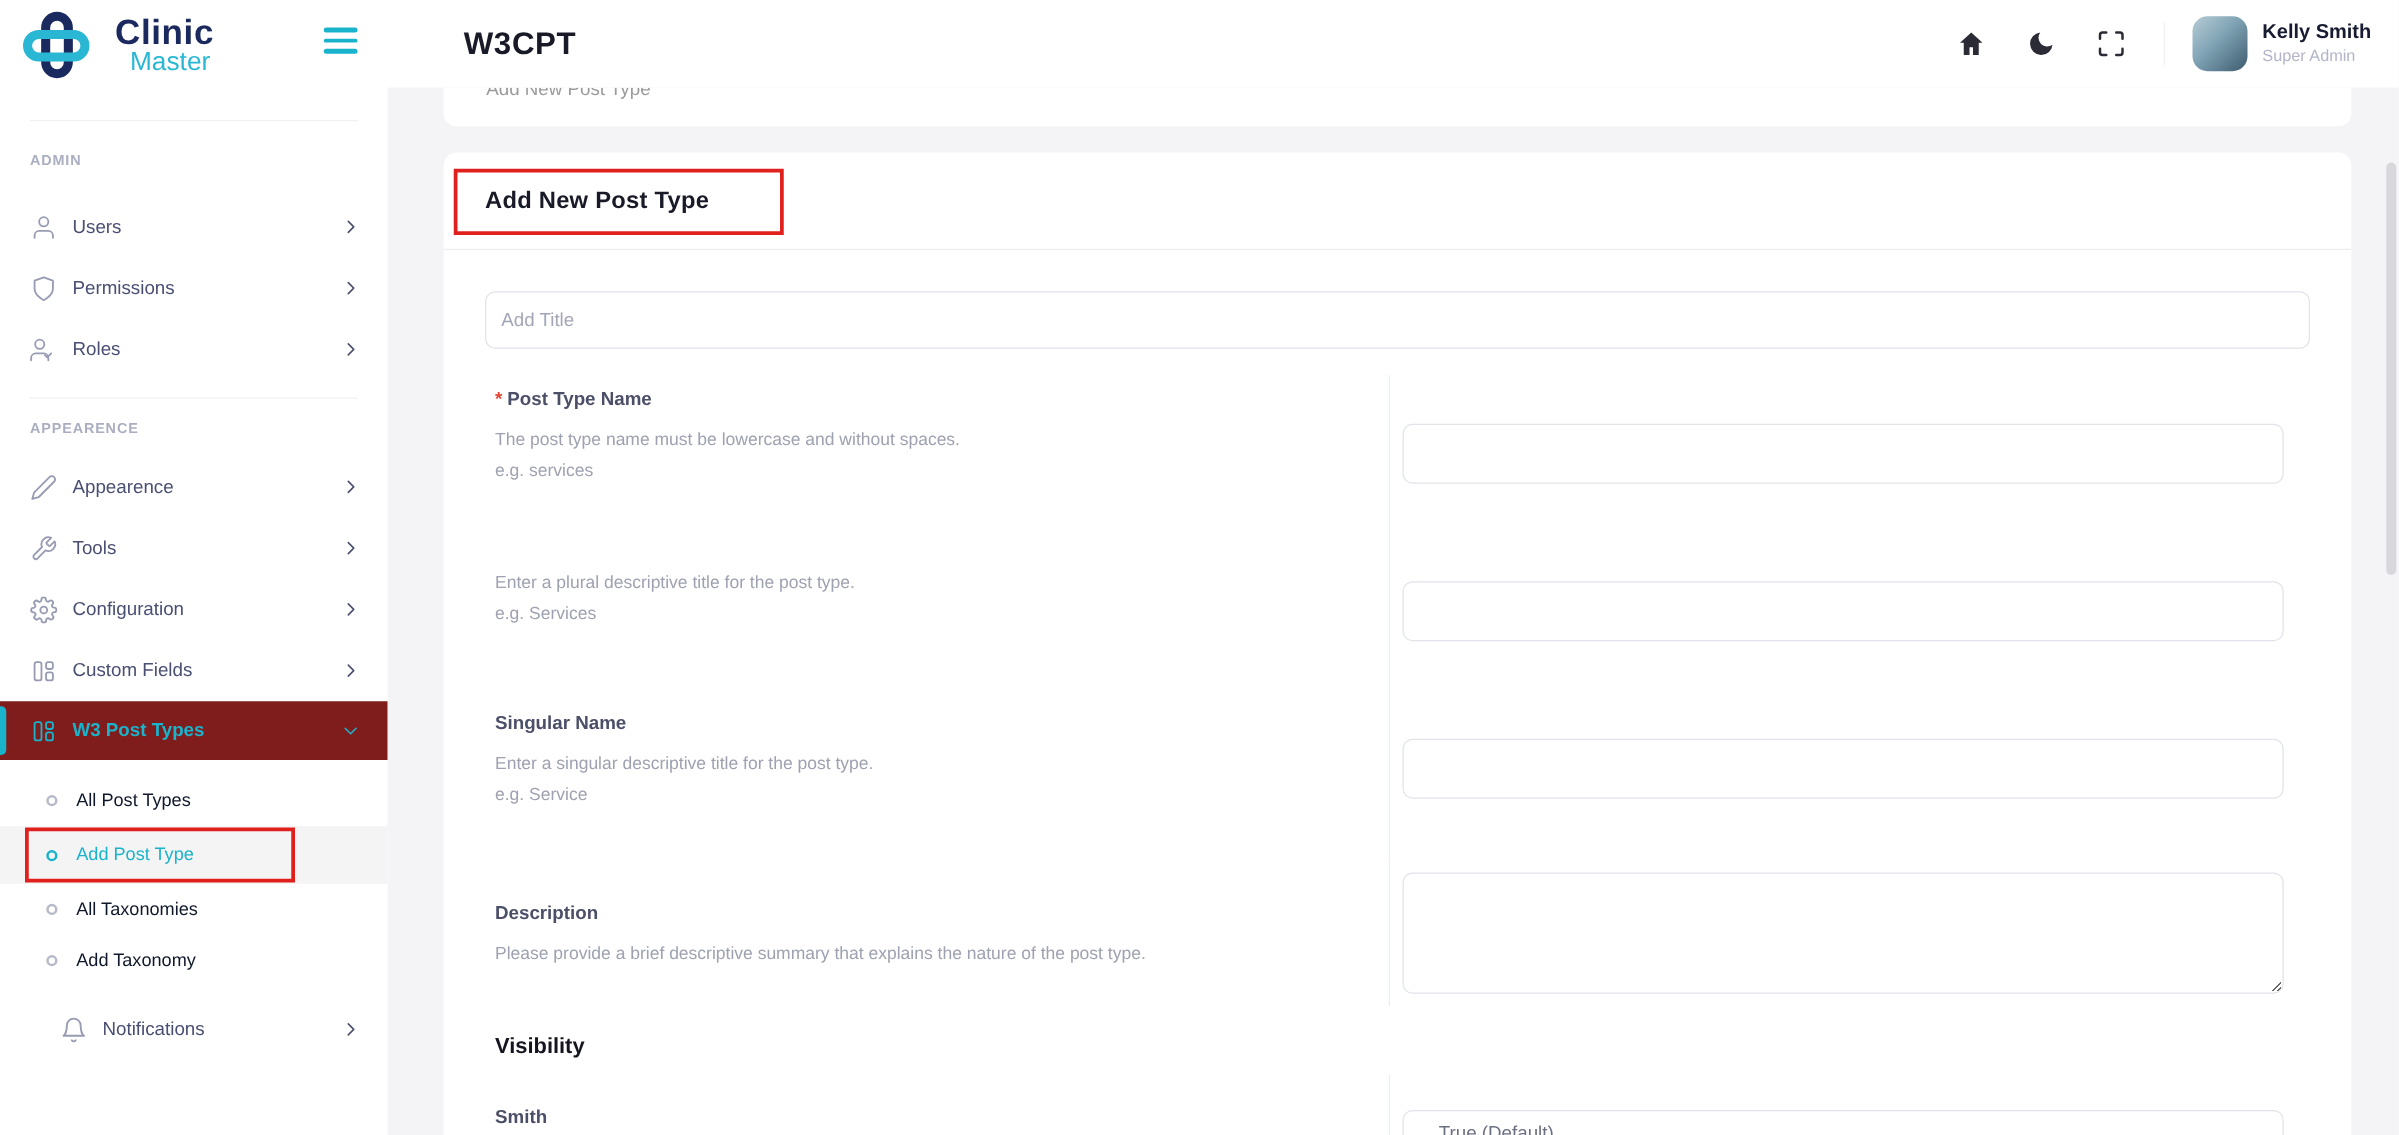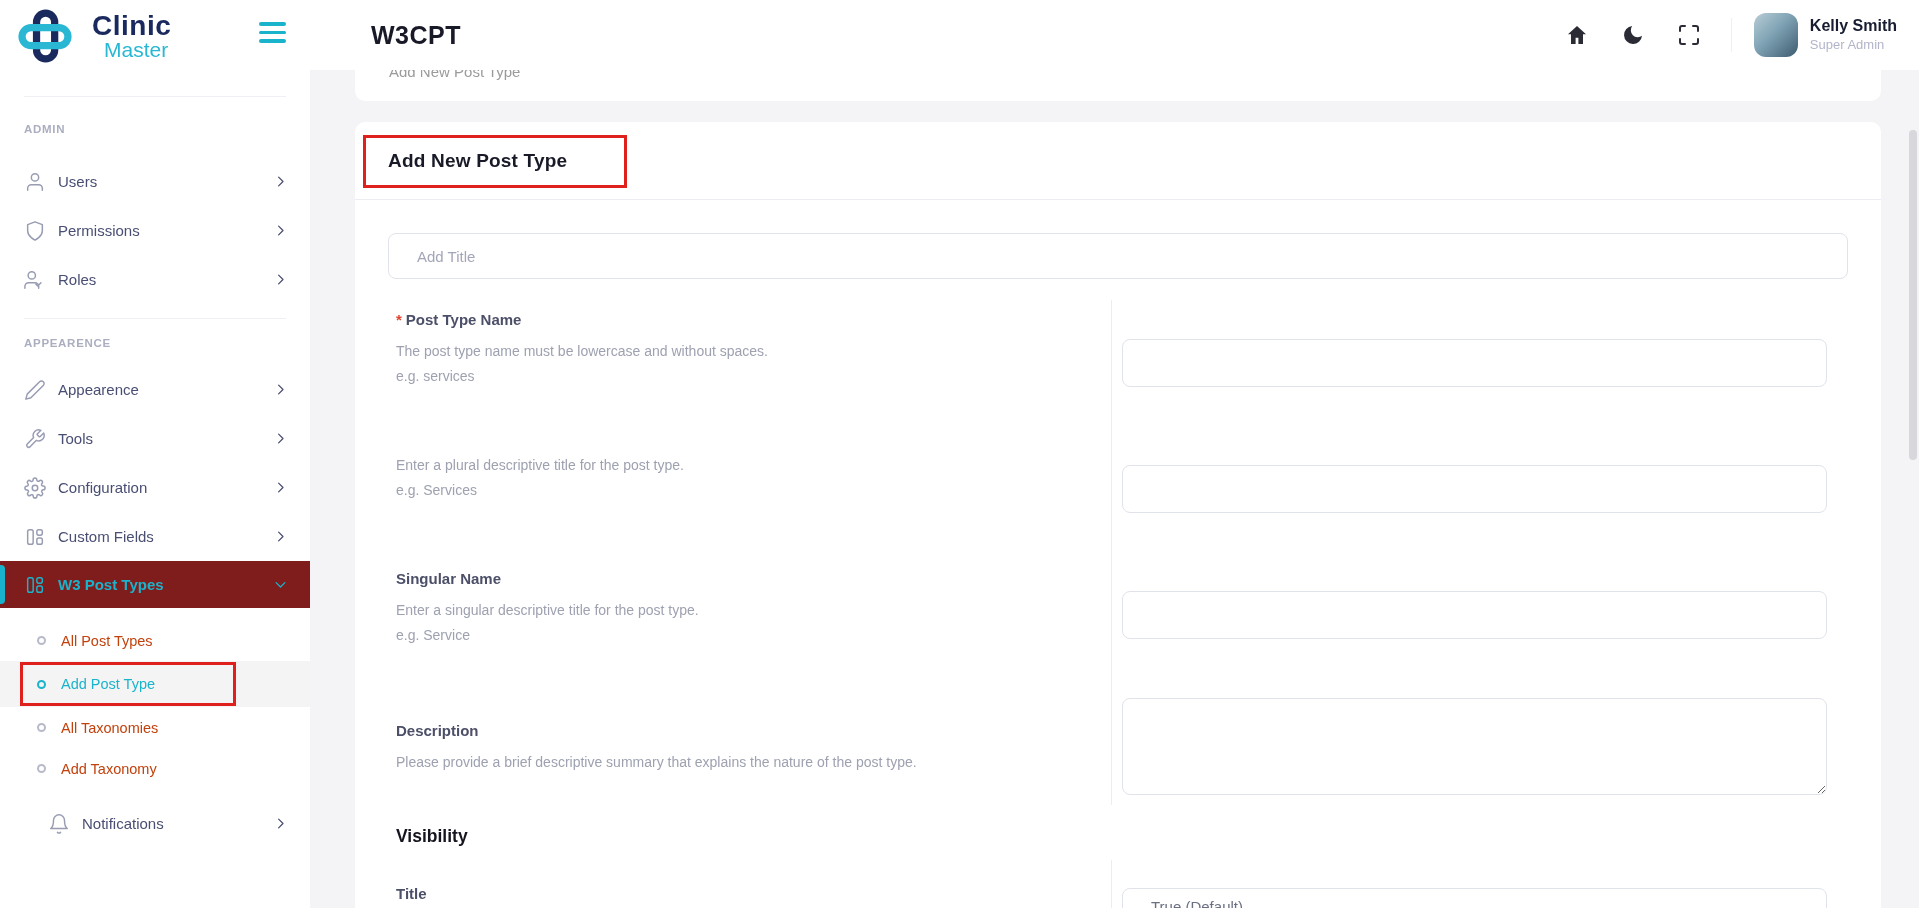--- a/index.html
+++ b/index.html
@@ -38,21 +38,21 @@
   .chev{width:15px;height:15px;margin-left:auto;color:#4a4e6d;flex:none;}
   .nav-item.active{background:#7f1d1d;color:#1ab3cc;font-weight:bold;height:47px;align-items:center;}
   .nav-item.active .n-icon{color:#1ab3cc;}
   .nav-item.active .chev{color:#1ab3cc;}
   .nav-item.active::before{content:"";position:absolute;left:0;top:4px;bottom:4px;width:5px;
                            background:#1ab3cc;border-radius:0 4px 4px 0;}
   .side-divider{height:1px;background:#eef0f4;margin:14px 24px;}
 
   .sub-list{margin-top:12px;}
   .sub-item{height:41px;display:flex;align-items:center;padding-left:37px;box-sizing:border-box;
-            font-size:14.5px;color:#c2410c;position:relative;cursor:pointer;}
+            font-size:14.5px;color:#0f172a;position:relative;cursor:pointer;}
   .bullet{box-sizing:border-box;width:9px;height:9px;border:2px solid #b7bac9;border-radius:50%;
           margin-right:15px;flex:none;}
   .sub-item.active{background:#f4f4f4;height:46px;color:#1ab3cc;}
   .sub-item.active .bullet{border-color:#1ab3cc;}
 
   .annotation{position:absolute;border:3px solid #e0201c;pointer-events:none;z-index:9;}
   .sub-annotation{left:20px;top:1px;bottom:1px;width:210px;}
 
   
   .main{position:absolute;left:310px;top:70px;width:1609px;height:838px;background:#f4f4f6;overflow:hidden;}
@@ -60,21 +60,21 @@
   .breadcrumb-card span{display:block;margin:-7px 0 0 34px;font-size:15px;color:#9b9b9b;}
 
   .main-card{margin:21px 38px 0 45px;background:#fff;border-radius:10px;height:840px;position:relative;}
   .card-header{height:78px;border-bottom:1px solid #ebedf3;display:flex;align-items:center;
                padding-left:33px;box-sizing:border-box;position:relative;}
   .card-title{font-size:19px;font-weight:bold;color:#191a27;letter-spacing:.2px;}
   .title-annotation{left:8px;top:13px;width:258px;height:47px;}
 
   .card-body{padding:33px 33px 0 33px;}
   .title-input{width:100%;height:46px;box-sizing:border-box;border:1px solid #e1e3ea;border-radius:8px;
-               padding-left:28px;font-size:15px;color:#4a4e6d;outline:none;background:#fff;}
+               padding-left:12px;font-size:15px;color:#4a4e6d;outline:none;background:#fff;}
   .title-input::placeholder{color:#a3a6b7;}
 
   .form-grid{margin-top:21px;}
   .frow{display:flex;}
   .left-col{width:723px;box-sizing:border-box;padding-left:8px;}
   .right-col{flex:1;border-left:1px solid #ebedf3;box-sizing:border-box;padding-left:10px;}
   .r1{height:127px;} .r1 .left-col{padding-top:10px;} .r1 .field-input{margin-top:39px;}
   .r2{height:126px;} .r2 .left-col{padding-top:16px;} .r2 .field-input{margin-top:38px;}
   .r3{height:137px;} .r3 .left-col{padding-top:16px;} .r3 .field-input{margin-top:38px;}
   .r4{height:115px;} .r4 .left-col{padding-top:31px;} .r4 .field-textarea{margin-top:8px;}
@@ -323,21 +323,21 @@
               <textarea class="field-textarea" style=""></textarea>
             </div>
           </div>
 
           <div class="visibility-block">
             <div class="visibility-title">Visibility</div>
           </div>
 
           <div class="frow rB">
             <div class="left-col">
-              <div class="f-label">Title</div>
+              <div class="f-label">Smith</div>
             </div>
             <div class="right-col">
               <div class="select-box">
                 <span>True (Default)</span>
               </div>
             </div>
           </div>
 
         </div>
       </div>

